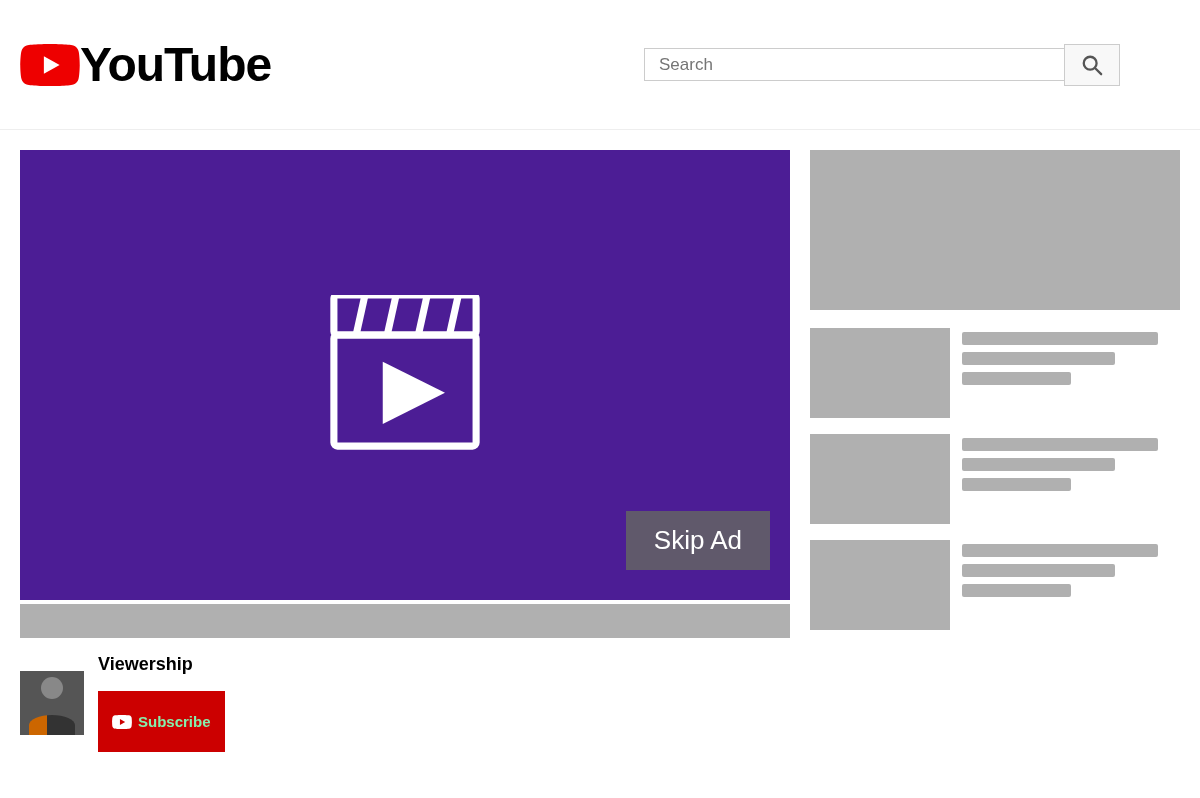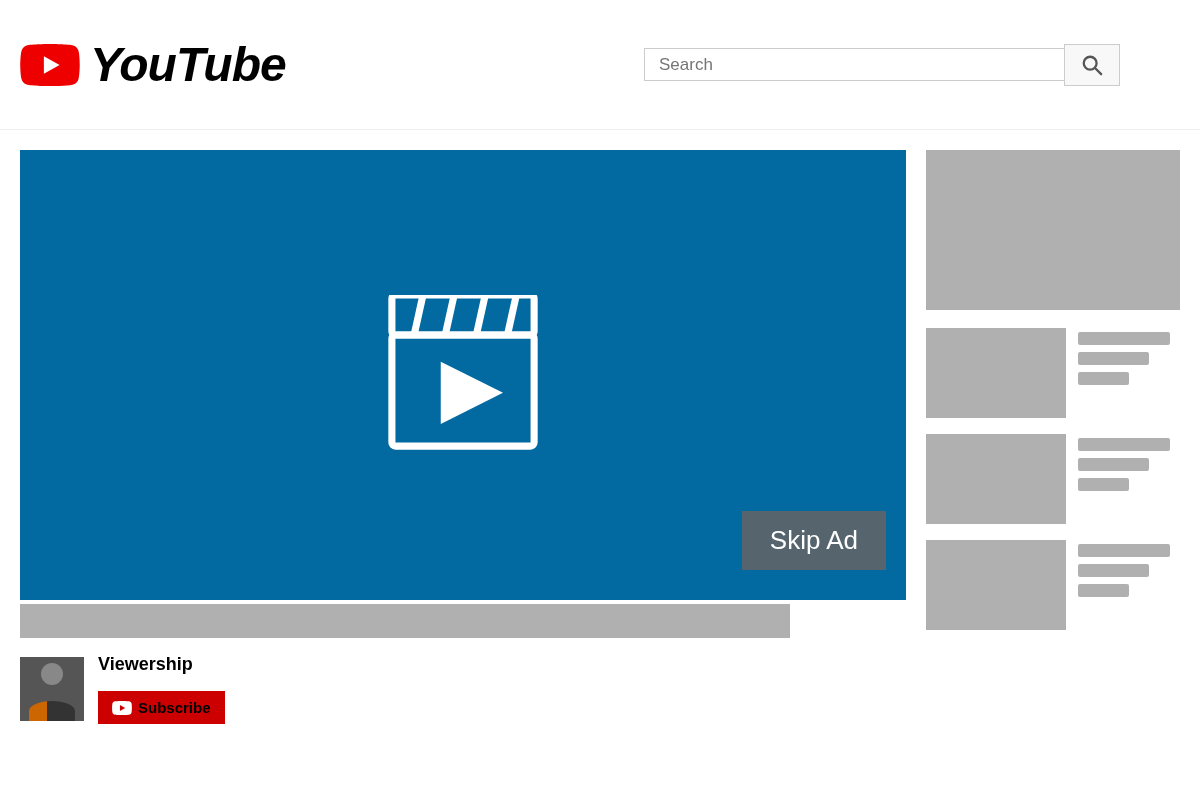--- a/index.html
+++ b/index.html
@@ -16,23 +16,21 @@
       display: flex;
       align-items: center;
       padding: 10px 20px;
       height: 130px;
       background: #fff;
       border-bottom: 1px solid #eee;
     }
     .logo-area {
       display: flex;
       align-items: center;
-      gap: 10px;
       margin-right: 40px;
-      font-style: italic;
     }
     .yt-icon {
       width: 60px;
       height: 42px;
     }
     .yt-wordmark {
       font-size: 48px;
       font-weight: 900;
       color: #000;
       letter-spacing: -1px;
@@ -73,23 +71,23 @@
       height: calc(798px - 130px);
     }
 
     
     .left-col {
       flex: 0 0 770px;
     }
 
     
     .video-player {
-      width: 886px;
+      width: 770px;
       height: 450px;
-      background: #0369a1;
+      background: #4c1d95;
       position: relative;
       display: flex;
       align-items: center;
       justify-content: center;
     }
 
     .film-icon {
       width: 180px;
       height: 160px;
     }
@@ -160,23 +158,23 @@
     .channel-name {
       font-size: 18px;
       font-weight: 600;
       color: #000;
     }
     .subscribe-btn {
       display: flex;
       align-items: center;
       gap: 6px;
       background: #cc0000;
-      color: #000000;
+      color: #86efac;
       border: none;
-      padding: 8px 14px;
+      padding: 22px 14px;
       font-size: 15px;
       font-weight: 600;
       cursor: pointer;
       width: fit-content;
     }
     .subscribe-btn .yt-small-icon {
       width: 20px;
       height: 14px;
     }
 

